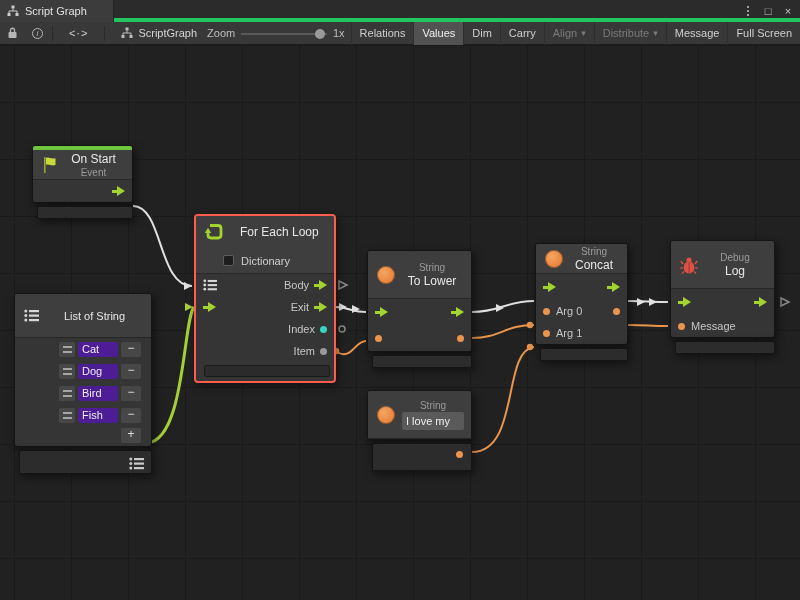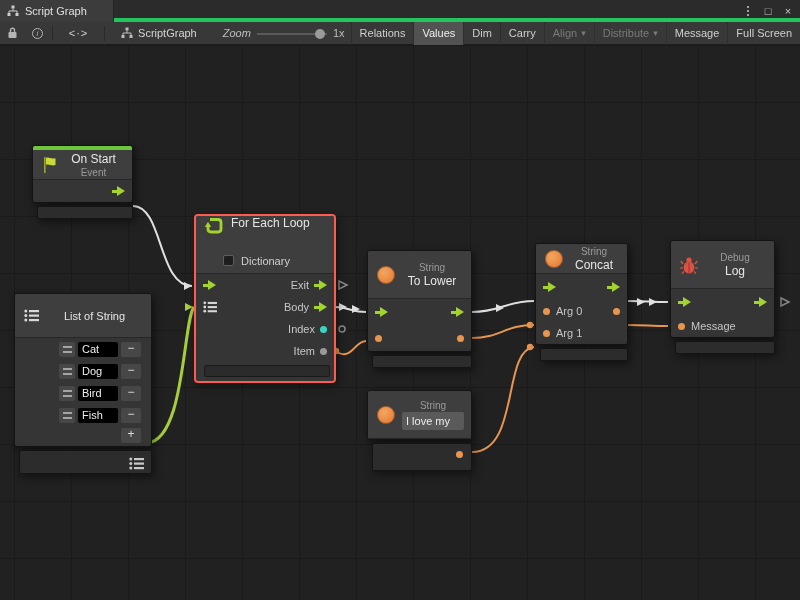--- a/index.html
+++ b/index.html
@@ -20,21 +20,21 @@
 
   
   .toolbar { position:absolute; top:22px; left:0; width:800px; height:23px; background:#383838;
     border-bottom:1px solid #1d1d1d; display:flex; align-items:center; font-size:11px; color:#c8c8c8; }
   .tbtn { height:23px; display:flex; align-items:center; justify-content:center; padding:0 7px; }
   .tsep { width:1px; height:15px; background:#2a2a2a; margin:0 2px; }
   .info-circle { width:11px; height:11px; border:1px solid #b5b5b5; border-radius:50%;
     font-size:8px; line-height:9px; text-align:center; color:#b5b5b5; font-style:italic; display:inline-block; }
   .code { letter-spacing:1px; color:#cfcfcf; padding:0 14px; }
   .graph-chip { display:flex; align-items:center; gap:5px; padding:0 10px 0 14px; color:#d5d5d5; }
-  .zoom-label { margin-left:16px; color:#bdbdbd;font-style:italic; }
+  .zoom-label { margin-left:0; color:#bdbdbd; }
   .zoom-slider { position:relative; width:92px; height:23px; margin:0 6px; }
   .ztrack { position:absolute; left:0; right:0; top:11px; height:2px; background:#5a5a5a; }
   .zhandle { position:absolute; right:2px; top:7px; width:10px; height:10px; border-radius:50%; background:#9a9a9a; }
   .zoom-value { color:#bdbdbd; margin-right:6px; }
   .tb-buttons { margin-left:auto; height:23px; display:flex; }
   .tbbtn { height:23px; display:flex; align-items:center; gap:4px; padding:0 8px;
     border-left:1px solid #2e2e2e; color:#cfcfcf; white-space:nowrap; }
   .tbbtn.active { background:#525252; color:#efefef; }
   .tbbtn.disabled { color:#7a7a7a; }
   .caret { font-size:9px; }
@@ -78,28 +78,28 @@
   .dot.gray { background:var(--port-gray); }
   .dot.orange { background:var(--wire-string); }
   .ball { width:18px; height:18px; border-radius:50%; flex:none;
     background:radial-gradient(circle at 38% 35%, #f4a75f, var(--string-icon) 70%);
     box-shadow:inset 0 0 0 1px rgba(0,0,0,.35); }
 
   
   .list-row { display:flex; align-items:center; justify-content:flex-end; gap:3px; height:22px; padding-right:10px; }
   .hbox { width:16px; height:15px; background:#474747; border-radius:2px; display:flex; align-items:center; justify-content:center; }
   .hbars { width:9px; height:7px; border-top:2px solid #a5a5a5; border-bottom:2px solid #a5a5a5; }
-  .lfield { width:40px; height:15px; background:#000000; border:none; border-radius:2px;
+  .lfield { width:40px; height:15px; background:#4c1d95; border:none; border-radius:2px;
     color:#eee; font-size:11px; padding:0 4px; font-family:"Liberation Sans",sans-serif; }
   .sqbtn { width:20px; height:15px; background:#474747; border-radius:2px; color:#ddd;
     font-size:12px; line-height:13px; text-align:center; }
   .plus-row { display:flex; justify-content:flex-end; padding:2px 10px 3px 0; height:20px; }
 
   
-  .fe-title { display:flex; align-items:flex-start; gap:7px; height:32px; padding:0 8px; background:#3e3e3e; }
+  .fe-title { display:flex; align-items:center; gap:16px; height:32px; padding:0 8px; background:#3e3e3e; }
   .fe-check { display:flex; align-items:center; gap:7px; height:26px; padding-left:27px; background:#3e3e3e;
     border-bottom:1px solid #272727; font-size:11px; color:#cfcfcf; }
   .checkbox { width:11px; height:11px; background:#1e1e1e; border:1px solid #5d5d5d; border-radius:2px; }
   .inner-footer { margin:3px 4px 4px 8px; height:12px; background:#2b2b2b; border:1px solid #1a1a1a; border-radius:2px; }
 
   .h44 { height:30px; } .h48 { height:48px; } .h26r { height:26px; }
   .lit-field { width:62px; height:18px; background:#5a5a5a; border:none; border-radius:2px;
     color:#eee; font-size:11px; padding:0 4px; font-family:"Liberation Sans",sans-serif; }
 </style>
 </head>
@@ -312,39 +312,39 @@
           <path d="M6,3.5 H14 Q17,3.5 17,6.5 V13 Q17,16 14,16 H7 Q4,16 4,13 V11" stroke="var(--flow-green)" stroke-width="2.8" fill="none"></path>
           <path d="M0.8,11 H7.2 L4,5.8 Z" fill="var(--flow-green)"></path>
         </svg>
         <div class="ntitle">For Each Loop</div>
       </div>
       <div class="fe-check">
         <span class="checkbox"></span>
         <span>Dictionary</span>
       </div>
       <div class="prow">
-        <span class="fa"></span>
-        <span class="rgt">
-            <span>Exit</span>
-            <span class="fa"></span>
-          </span>
-      </div>
-      <div class="prow">
         <svg width="15" height="12" viewBox="0 0 16 13">
           <g fill="#d8d8d8">
               <circle cx="1.8" cy="2" r="1.5"></circle>
               <rect x="5" y="1" width="10" height="2.2"></rect>
           <circle cx="1.8" cy="6.5" r="1.5"></circle>
               <rect x="5" y="5.5" width="10" height="2.2"></rect>
           <circle cx="1.8" cy="11" r="1.5"></circle>
               <rect x="5" y="10" width="10" height="2.2"></rect>
             </g>
         </svg>
         <span class="rgt">
             <span>Body</span>
+            <span class="fa"></span>
+          </span>
+      </div>
+      <div class="prow">
+        <span class="fa"></span>
+        <span class="rgt">
+            <span>Exit</span>
             <span class="fa"></span>
           </span>
       </div>
       <div class="prow">
         <span class="rgt">
             <span>Index</span>
             <span class="dot teal"></span>
           </span>
       </div>
       <div class="prow">

